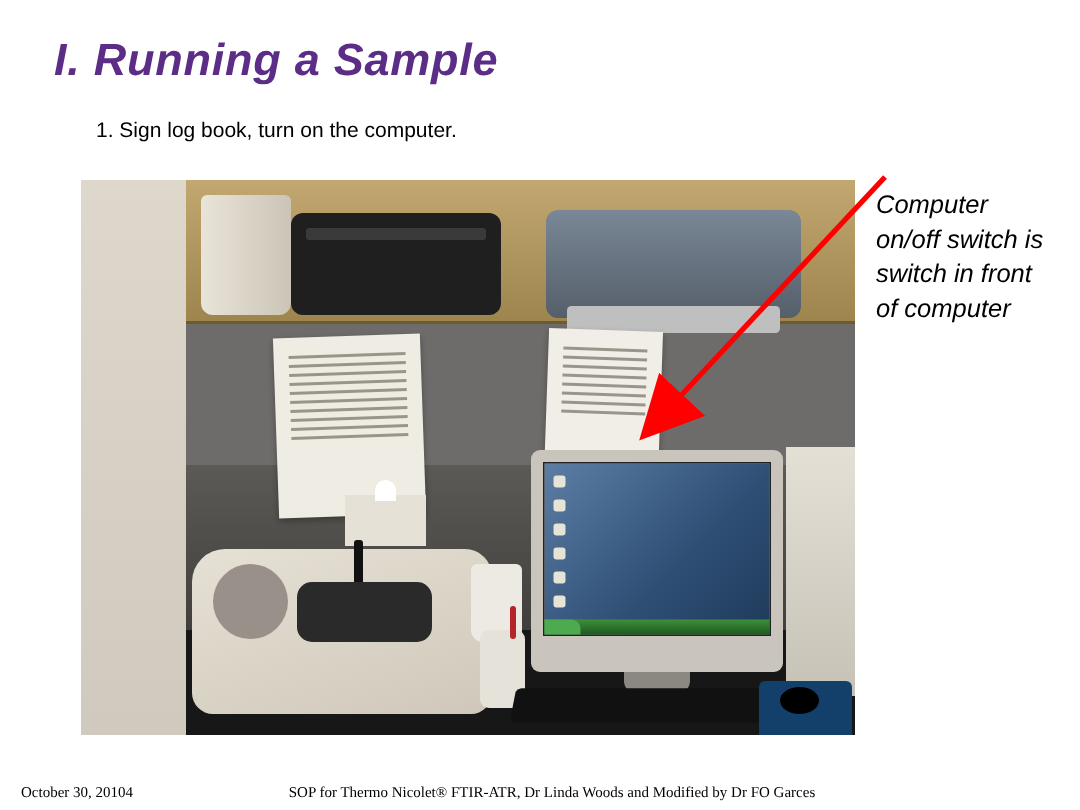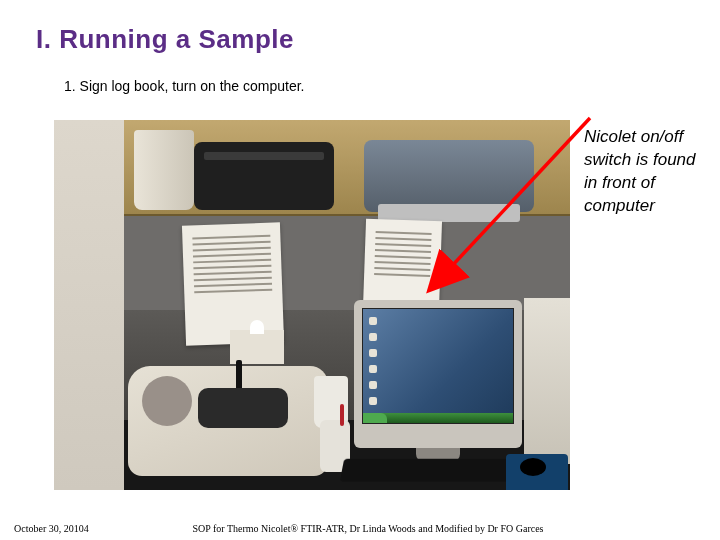--- a/index.html
+++ b/index.html
@@ -10,22 +10,23 @@
     position: relative;
     font-family: "Comic Sans MS", "Comic Sans", cursive, sans-serif;
     overflow: hidden;
   }
   .slide-title {
     position: absolute;
     top: 24px;
     left: 36px;
     color: #5b2d86;
     font-weight: bold;
-    font-size: 26px;
+    font-size: 30px;
     letter-spacing: 0.5px;
+    font-style: italic;
   }
   .step-line {
     position: absolute;
     top: 78px;
     left: 64px;
     color: #000;
     font-size: 14px;
   }
   .photo-wrap {
     position: absolute;
@@ -231,19 +232,19 @@
 
 <svg class="arrow-svg" viewBox="0 0 210 190">
   <defs>
     <marker id="ah" markerWidth="12" markerHeight="12" refX="2" refY="6" orient="auto">
       <path d="M0,0 L12,6 L0,12 Z" fill="#ff0000"></path>
     </marker>
   </defs>
   <line x1="190" y1="10" x2="50" y2="160" stroke="#ff0000" stroke-width="3.5" marker-end="url(#ah)"></line>
 </svg>
 
-<div class="callout">Nicolet on/off switch is found in front of computer</div>
+<div class="callout">Computer on/off switch is switch in front of computer</div>
 
 <div class="footer">
   <span>October 30, 2010</span>
   <span class="center">SOP for Thermo Nicolet® FTIR-ATR,  Dr Linda Woods and Modified by Dr FO Garces</span>
   <span>4</span>
 </div>
 
 </body></html>

